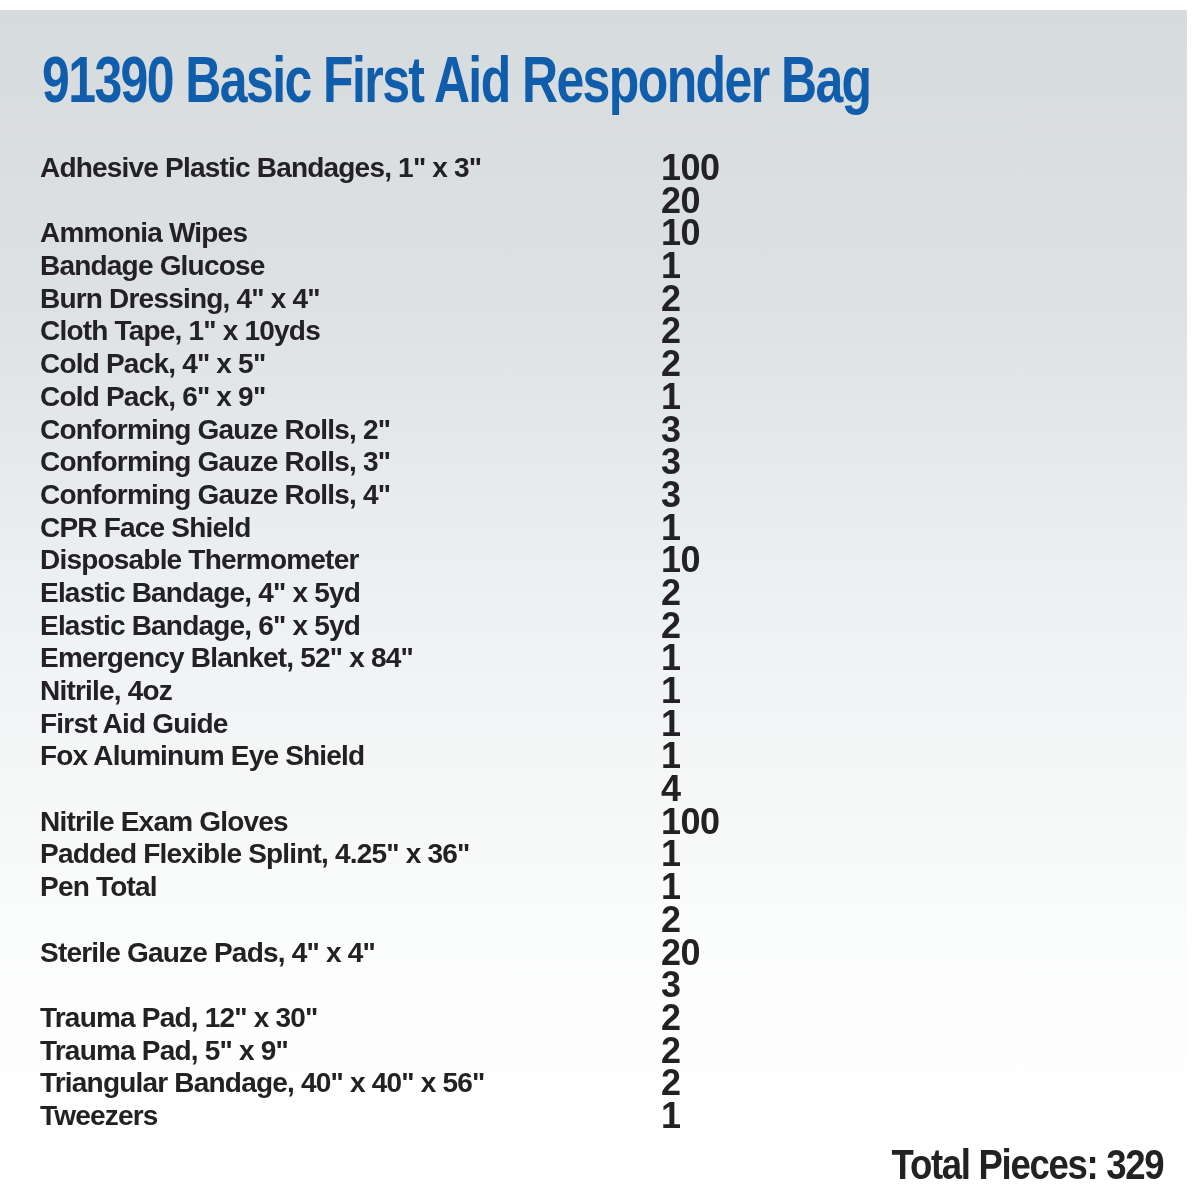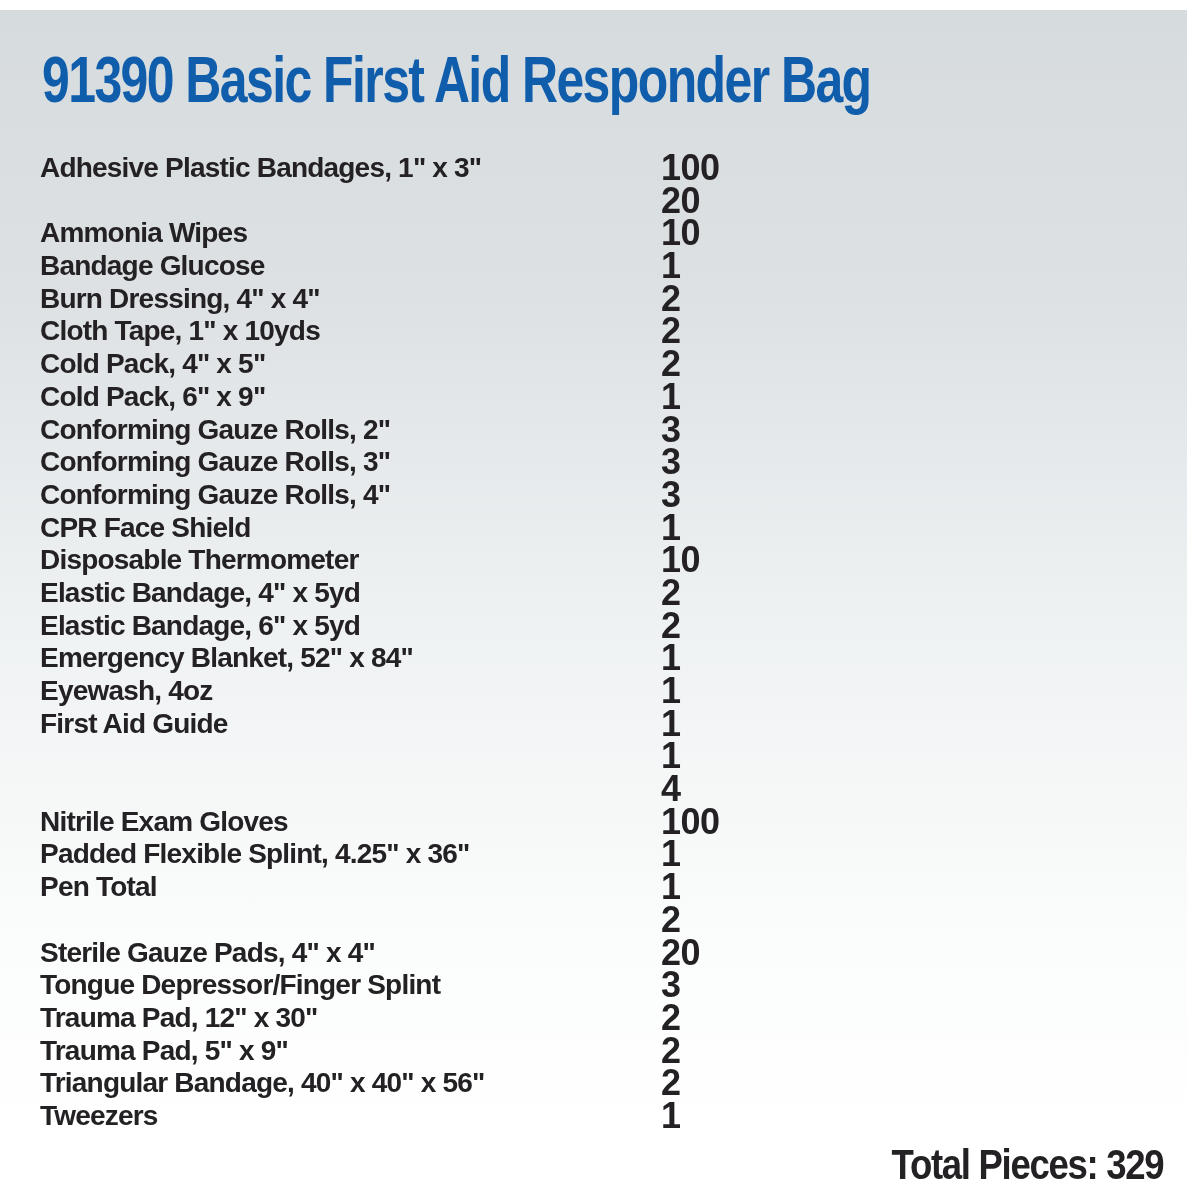--- a/index.html
+++ b/index.html
@@ -158,28 +158,29 @@
     </div>
       <div class="row">
       <span class="iname">Elastic Bandage, 6" x 5yd</span>
       <span class="iqty">2</span>
     </div>
       <div class="row">
       <span class="iname">Emergency Blanket, 52" x 84"</span>
       <span class="iqty">1</span>
     </div>
       <div class="row">
-      <span class="iname">Eyewash, 4oz</span>
+      <span class="iname">Nitrile, 4oz</span>
       <span class="iqty">1</span>
     </div>
       <div class="row">
       <span class="iname">First Aid Guide</span>
       <span class="iqty">1</span>
     </div>
       <div class="row">
+      <span class="iname">Fox Aluminum Eye Shield</span>
       <span class="iqty">1</span>
     </div>
       <div class="row">
       <span class="iqty">4</span>
     </div>
       <div class="row">
       <span class="iname">Nitrile Exam Gloves</span>
       <span class="iqty">100</span>
     </div>
       <div class="row">
@@ -191,21 +192,20 @@
       <span class="iqty">1</span>
     </div>
       <div class="row">
       <span class="iqty">2</span>
     </div>
       <div class="row">
       <span class="iname">Sterile Gauze Pads, 4" x 4"</span>
       <span class="iqty">20</span>
     </div>
       <div class="row">
-      <span class="iname">Tongue Depressor/Finger Splint</span>
       <span class="iqty">3</span>
     </div>
       <div class="row">
       <span class="iname">Trauma Pad, 12" x 30"</span>
       <span class="iqty">2</span>
     </div>
       <div class="row">
       <span class="iname">Trauma Pad, 5" x 9"</span>
       <span class="iqty">2</span>
     </div>

